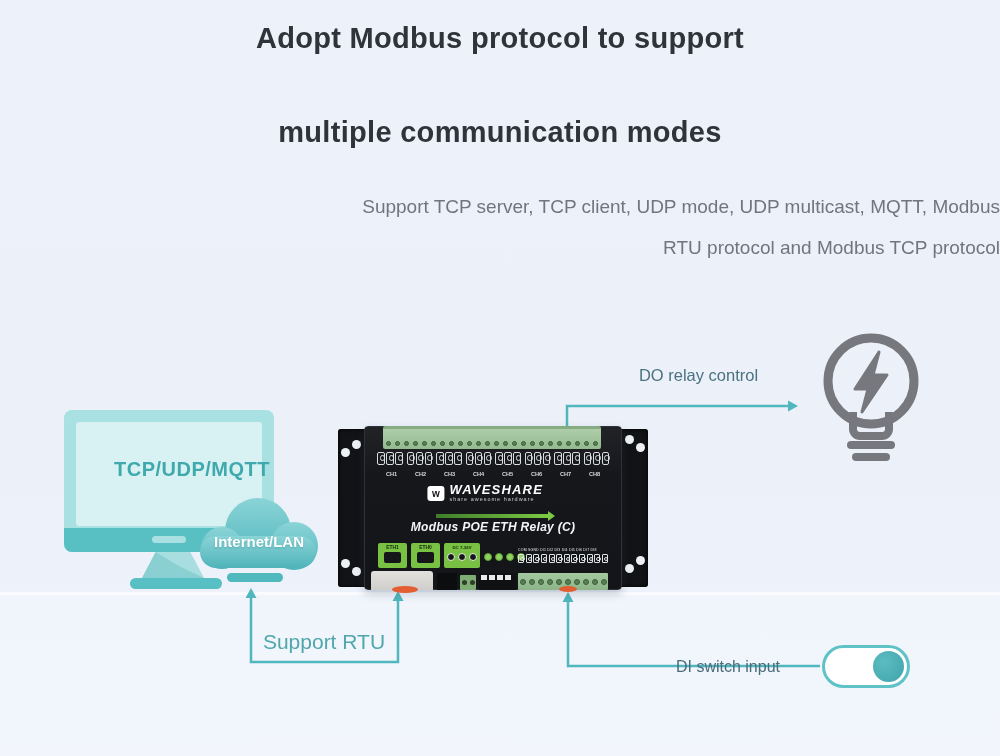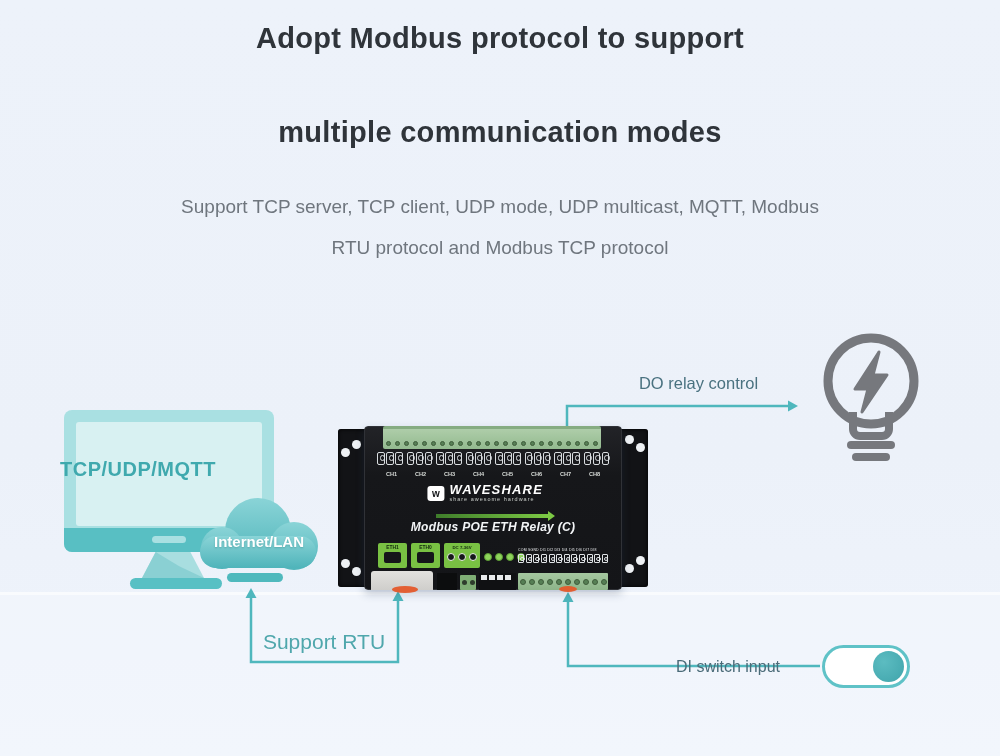--- a/index.html
+++ b/index.html
@@ -8,49 +8,49 @@
   #stage { position:relative; width:1000px; height:756px;
            background:linear-gradient(180deg,#edf2fa 0%,#ecf1f9 60%,#eff4fc 100%); }
   .abs { position:absolute; }
   .seam { left:0; top:592px; width:1000px; height:3px; background:rgba(255,255,255,.65); z-index:1; }
   .lower-tint { left:0; top:595px; width:1000px; height:161px; background:rgba(255,255,255,.22); z-index:1; }
 
   
   .h1 { left:0; width:1000px; text-align:center; font-size:29px; font-weight:600;
         color:#2f343a; letter-spacing:.3px; z-index:5; }
   .h1a { top:22px; } .h1b { top:116px; }
-  .sub { left:0; width:1000px; text-align:center; font-size:19px; color:#6f767e; z-index:5; }
+  .sub { left:0; width:1000px; text-align:right; font-size:19px; color:#6f767e; z-index:5; }
   .sub1 { top:196px; } .sub2 { top:237px; }
 
   
   .monitor { left:64px; top:410px; width:210px; height:142px; background:#a9e0e2;
              border-radius:8px; z-index:2; }
   .mon-screen { position:absolute; left:12px; top:12px; width:186px; height:104px;
                 background:#d8f1f2; border-radius:3px; }
   .mon-bezel { position:absolute; left:0; top:118px; width:210px; height:24px;
                background:#58bfc3; border-radius:0 0 8px 8px; }
   .mon-pill { position:absolute; left:88px; top:126px; width:34px; height:7px;
               border-radius:4px; background:#a9e0e2; }
-  .mon-label { left:60px; top:458px; width:200px; text-align:left; font-size:20px;
+  .mon-label { left:70px; top:458px; width:200px; text-align:right; font-size:20px;
                font-weight:600; color:#3fa9ae; letter-spacing:.5px; z-index:3; }
   .stand-neck { left:142px; top:552px; width:62px; height:26px; background:#a8dee0; z-index:2;
                 clip-path:polygon(22% 0,78% 0,100% 100%,0 100%); }
   .stand-shadow { left:142px; top:552px; width:62px; height:26px; background:#82ccd0; z-index:2;
                 clip-path:polygon(22% 0,60% 55%,100% 100%,0 100%); opacity:.8; }
   .stand-base { left:130px; top:578px; width:92px; height:11px; background:#58c0c4;
                 border-radius:6px; z-index:2; }
 
   
   #overlay { position:absolute; left:0; top:0; z-index:3; pointer-events:none; }
   .cloud-label { left:200px; top:533px; width:118px; text-align:center; font-size:15px;
                  font-weight:700; color:#fff; text-shadow:0 1px 2px rgba(0,80,80,.25); z-index:4; }
 
   
   .note { text-align:center; z-index:5; }
-  .do-label  { left:606px; top:366px; width:185px; font-size:16.5px; color:#4a7280;margin-top:8px; }
+  .do-label  { left:606px; top:366px; width:185px; font-size:16.5px; color:#4a7280; }
   .di-label  { left:648px; top:631px; width:160px; font-size:16px; color:#4a6b78;margin-top:27px; }
   .rtu-label { left:252px; top:630px; width:144px; font-size:21px; color:#4fa7ac; }
   .tcp-label { left:250px; top:668px; width:144px; font-size:21px; color:#4fa7ac; }
 
   
   .toggle { left:822px; top:645px; width:88px; height:43px; border:3px solid #5fc2c7;
             border-radius:22px; background:#fff; z-index:5; }
   .knob { position:absolute; right:3px; top:3px; width:31px; height:31px; border-radius:50%;
           background:radial-gradient(circle at 35% 35%, #5cbcc1, #3fa4ab); }
 

